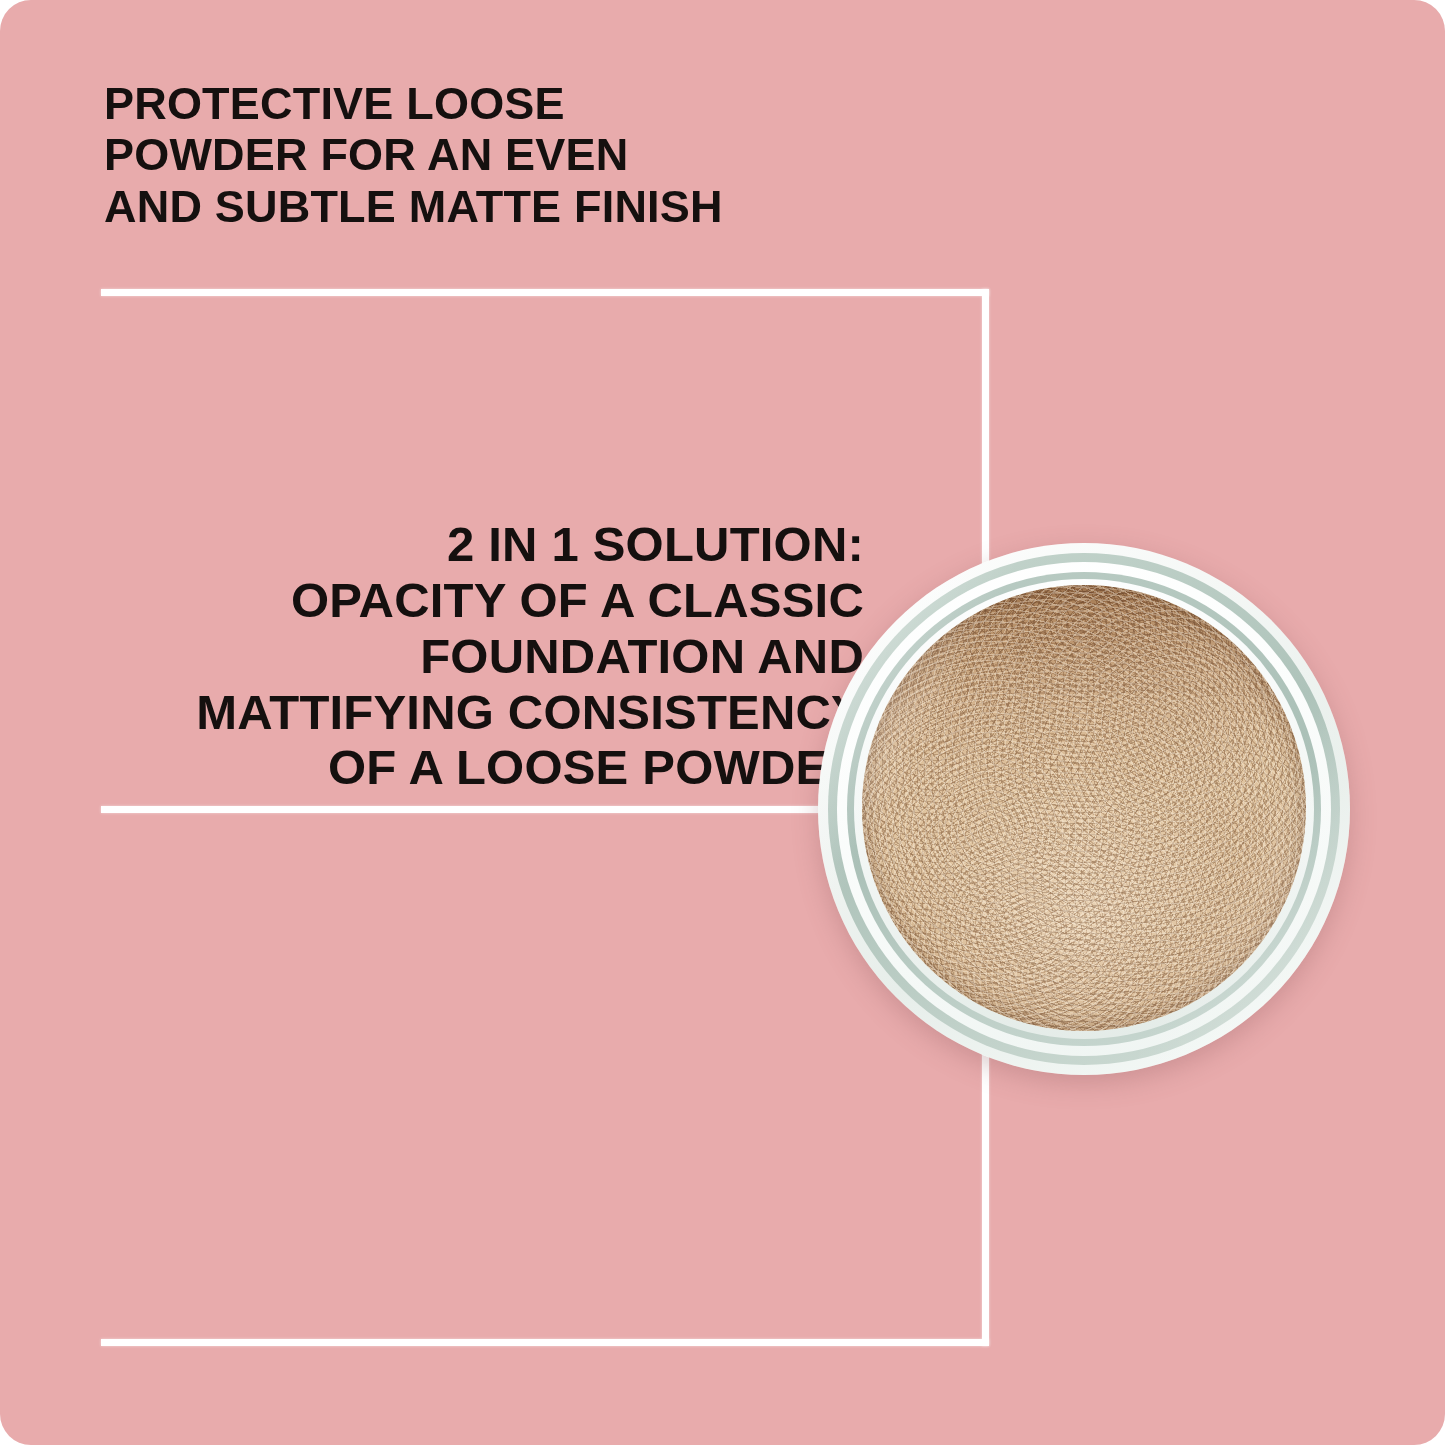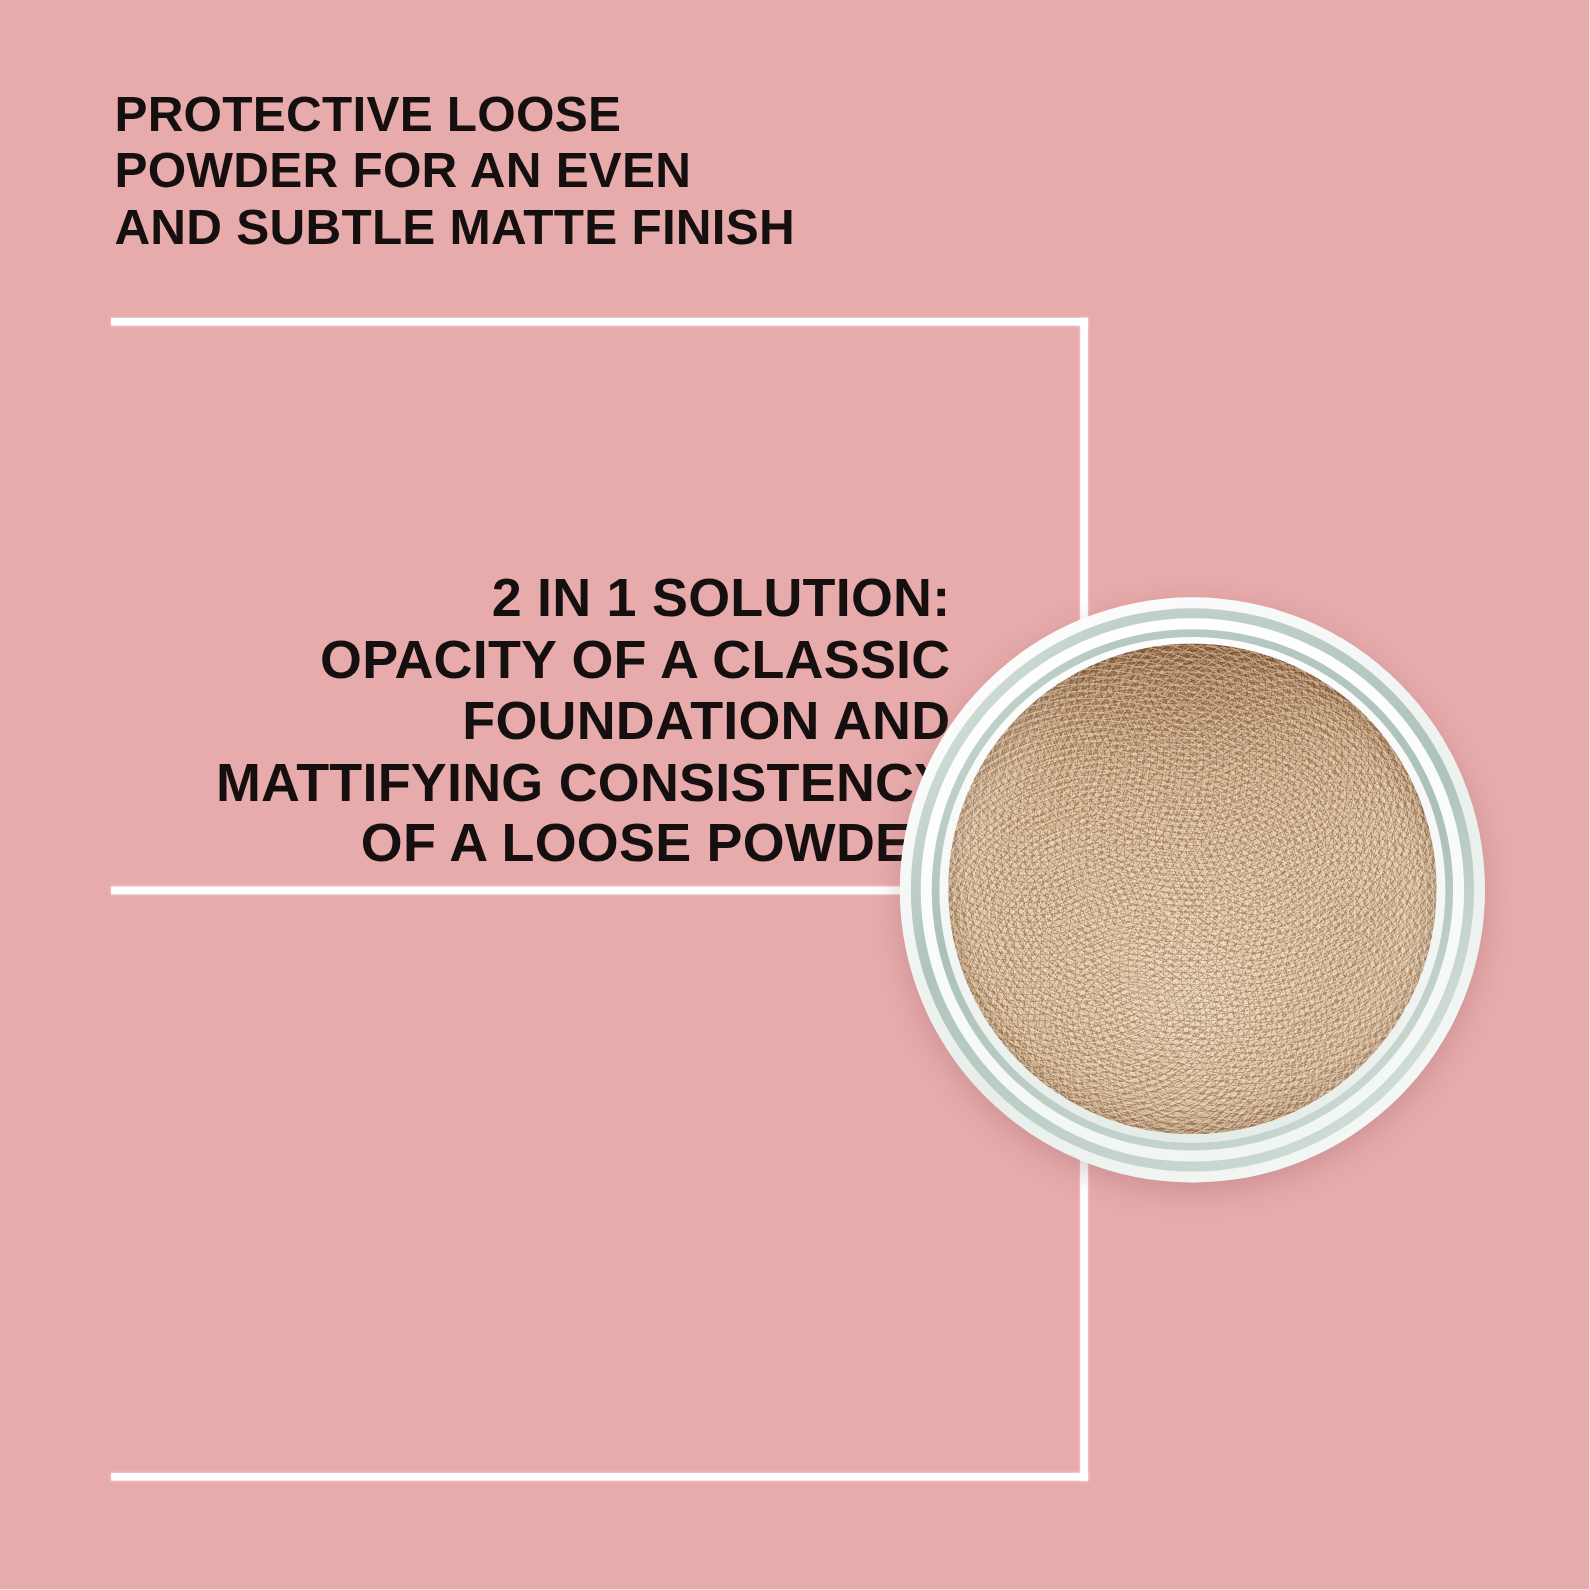--- a/index.html
+++ b/index.html
@@ -8,20 +8,21 @@
     padding: 0;
     background: #ffffff;
   }
   #canvas {
     position: relative;
     width: 1445px;
     height: 1445px;
     background: #e8abac;
     overflow: hidden;
     font-family: "Liberation Sans", "DejaVu Sans", sans-serif;
+    border-radius: 31px;
   }
 
   
   .rule {
     position: absolute;
     background: #ffffff;
     box-shadow: 0 0 3px rgba(255,255,255,0.55);
   }
   .rule-h-top   { left: 101px; top: 289px;  width: 888px; height: 7px; }
   .rule-h-mid   { left: 101px; top: 806px;  width: 730px; height: 7px; }

